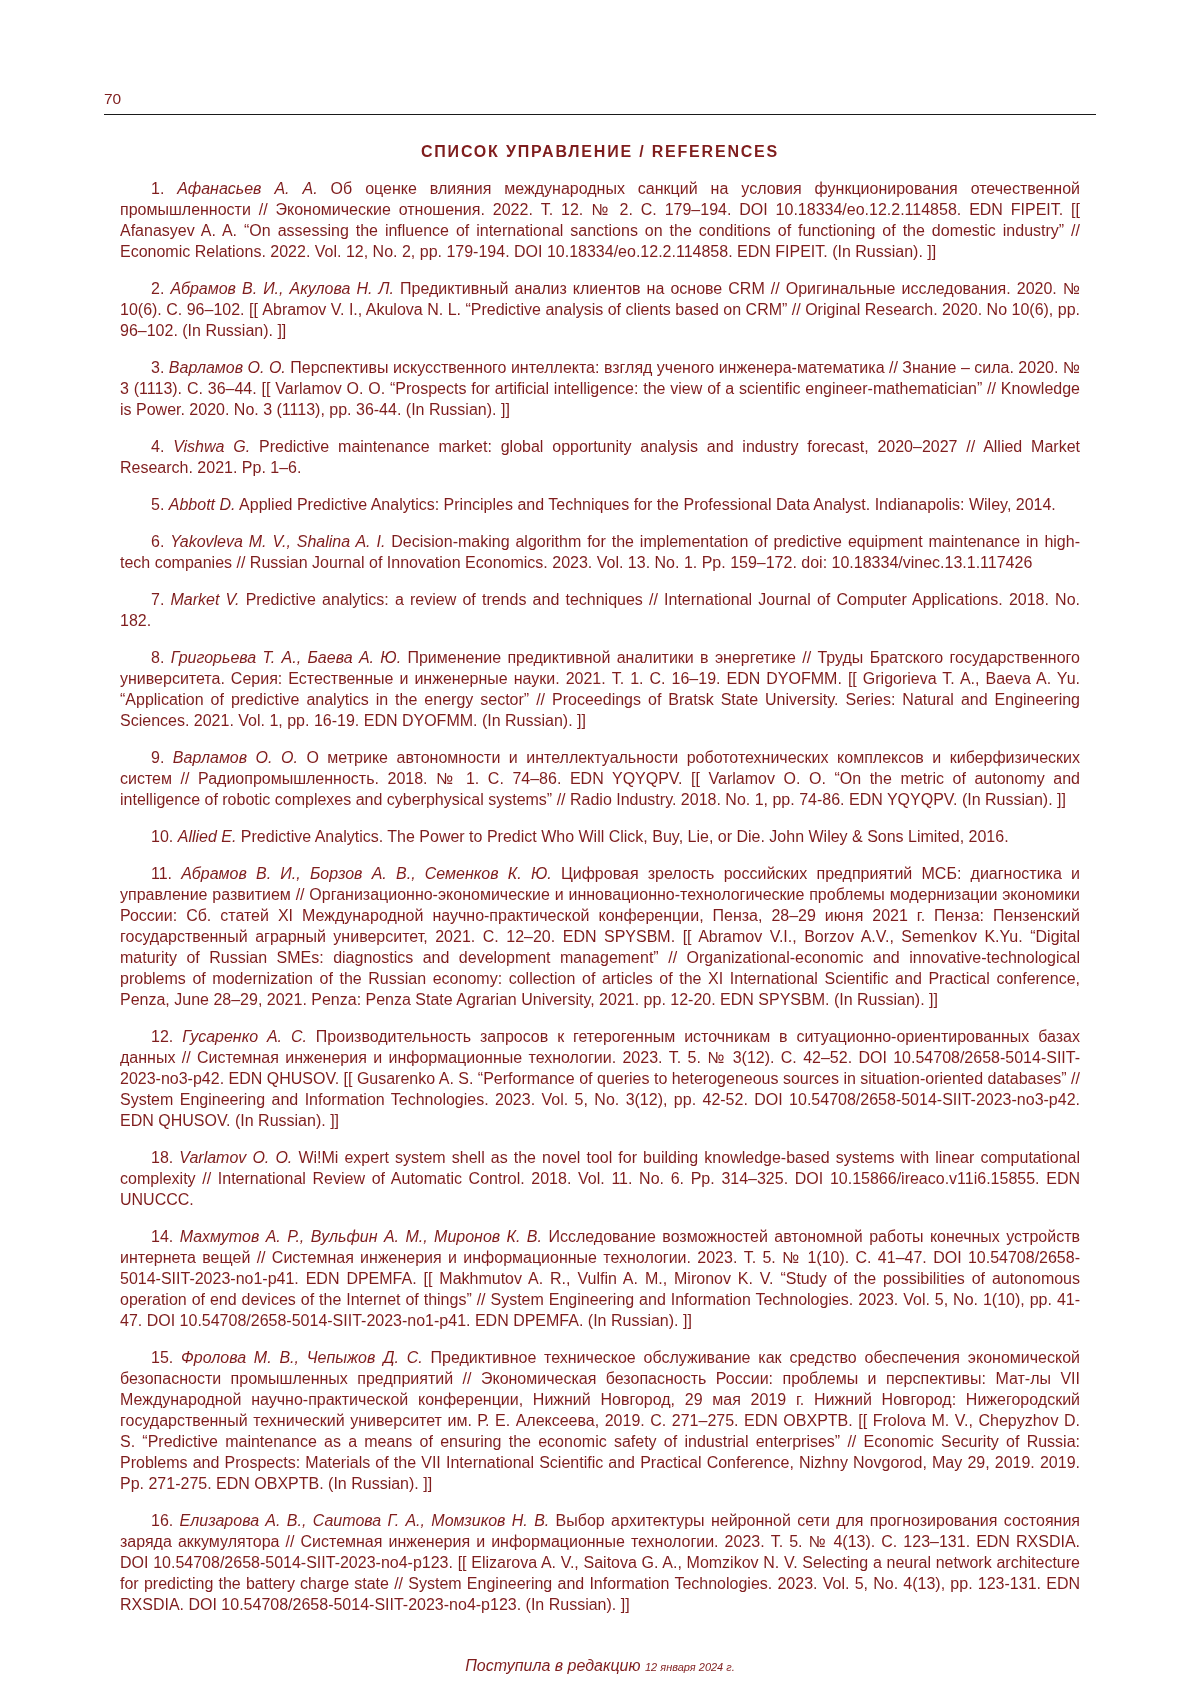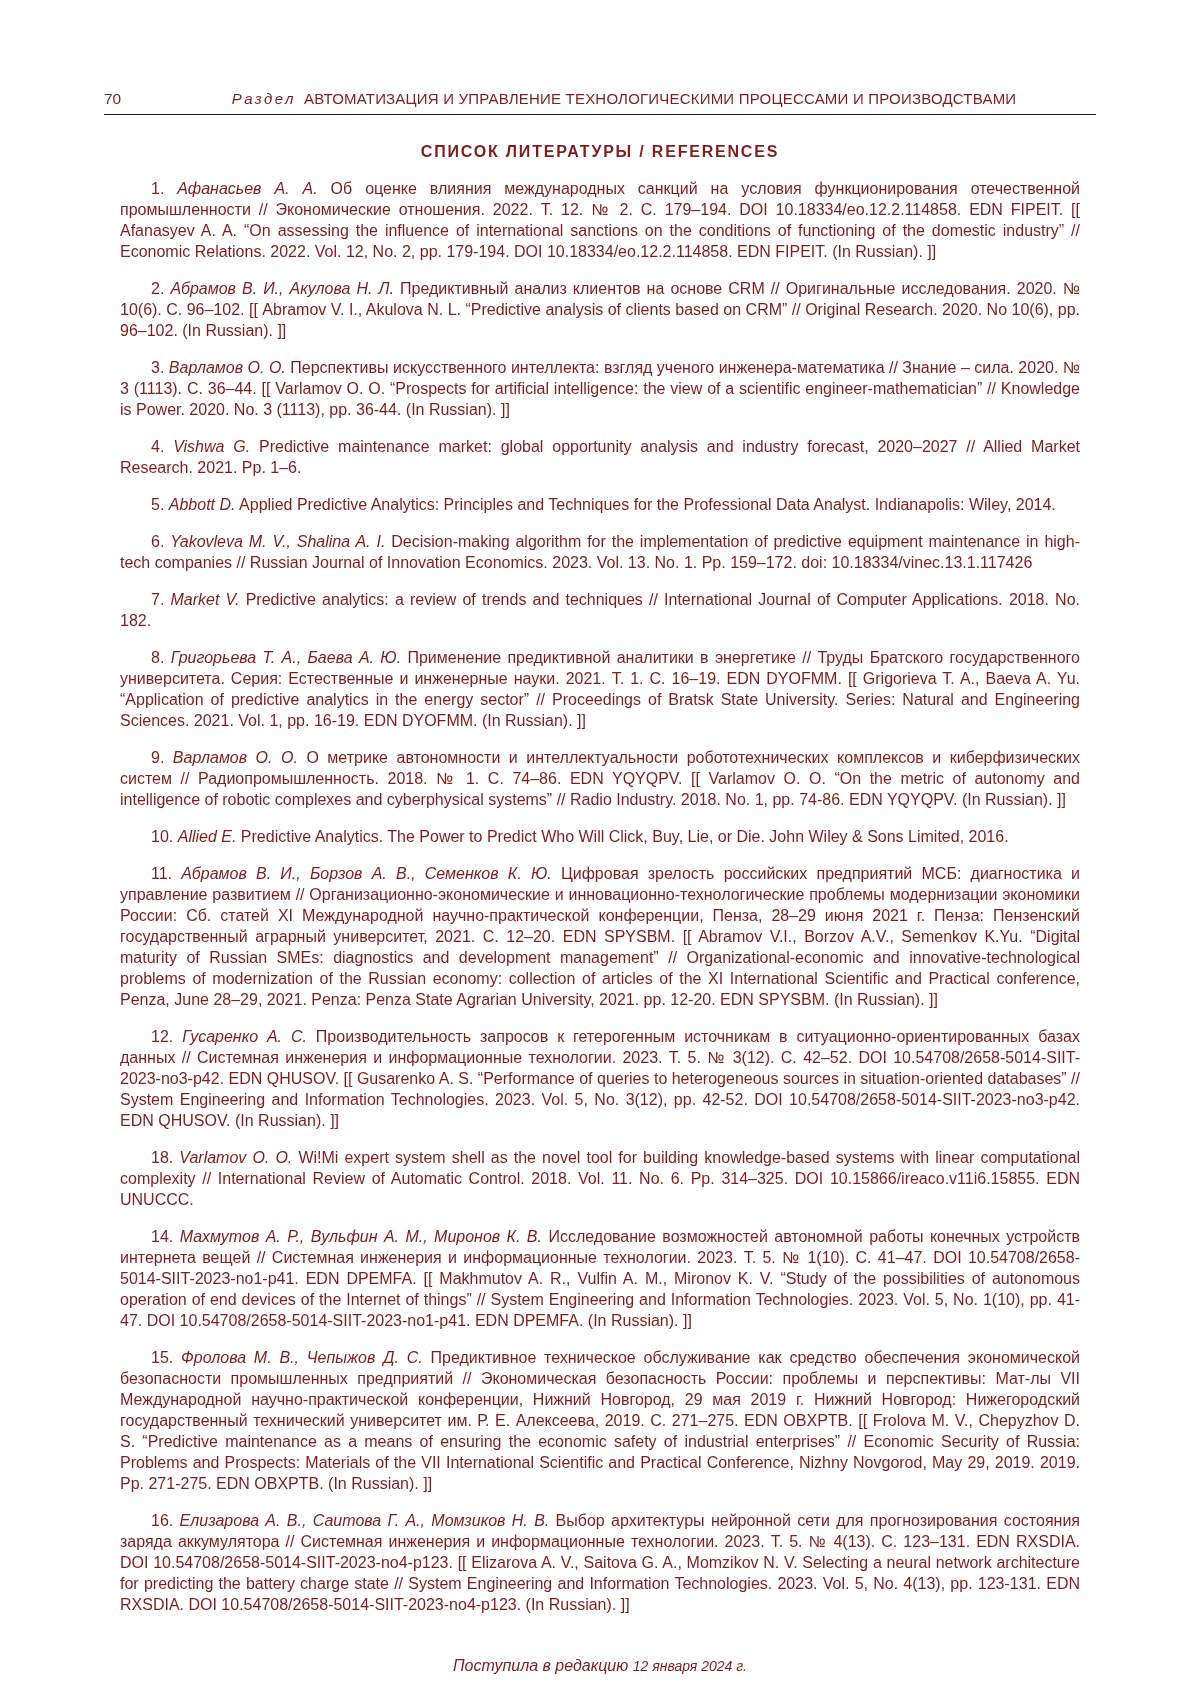--- a/index.html
+++ b/index.html
@@ -60,36 +60,33 @@
   .ref-authors {
     font-style: italic;
   }
   .received {
     margin: 40px 0 0 0;
     text-align: center;
     font-style: italic;
     font-size: 16px;
   }
   .received-date {
-    font-size: 14px;
+    font-size: 11px;
   }
 </style>
 </head>
 <body>
 
 <div class="page">
 
   <header class="running-head">
     <span class="page-num">70</span>
-    <span class="head-title">
-      <span class="section-label">Раздел</span><span>АВТОМАТИЗАЦИЯ И УПРАВЛЕНИЕ ТЕХНОЛОГИЧЕСКИМИ ПРОЦЕССАМИ И ПРОИЗВОДСТВАМИ</span>
-    </span>
   </header>
 
-  <h1 class="refs-heading">СПИСОК ЛИТЕРАТУРЫ / REFERENCES</h1>
+  <h1 class="refs-heading">СПИСОК УПРАВЛЕНИЕ / REFERENCES</h1>
 
   <main class="refs">
     <p class="ref"><span class="ref-num">1.</span> <span class="ref-authors">Афанасьев А. А.</span> <span class="ref-text">Об оценке влияния международных санкций на условия функционирования отечественной промышленности // Экономические отношения. 2022. Т. 12. № 2. С. 179–194. DOI 10.18334/eo.12.2.114858. EDN FIPEIT. [[ Afanasyev A. A. “On assessing the influence of international sanctions on the conditions of functioning of the domestic industry” // Economic Relations. 2022. Vol. 12, No. 2, pp. 179-194. DOI 10.18334/eo.12.2.114858. EDN FIPEIT. (In Russian). ]]</span></p>
     <p class="ref"><span class="ref-num">2.</span> <span class="ref-authors">Абрамов В. И., Акулова Н. Л.</span> <span class="ref-text">Предиктивный анализ клиентов на основе CRM // Оригинальные исследования. 2020. № 10(6). С. 96–102. [[ Abramov V. I., Akulova N. L. “Predictive analysis of clients based on CRM” // Original Research. 2020. No 10(6), pp. 96–102. (In Russian). ]]</span></p>
     <p class="ref"><span class="ref-num">3.</span> <span class="ref-authors">Варламов О. О.</span> <span class="ref-text">Перспективы искусственного интеллекта: взгляд ученого инженера-математика // Знание – сила. 2020. № 3 (1113). С. 36–44.  [[ Varlamov O. O. “Prospects for artificial intelligence: the view of a scientific engineer-mathematician” // Knowledge is Power. 2020. No. 3 (1113), pp. 36-44. (In Russian). ]]</span></p>
     <p class="ref"><span class="ref-num">4.</span> <span class="ref-authors">Vishwa G.</span> <span class="ref-text">Predictive maintenance market: global opportunity analysis and industry forecast, 2020–2027 // Allied Market Research. 2021. Pp. 1–6.</span></p>
     <p class="ref"><span class="ref-num">5.</span> <span class="ref-authors">Abbott D.</span> <span class="ref-text">Applied Predictive Analytics: Principles and Techniques for the Professional Data Analyst. Indianapolis: Wiley, 2014.</span></p>
     <p class="ref"><span class="ref-num">6.</span> <span class="ref-authors">Yakovleva M. V., Shalina A. I.</span> <span class="ref-text">Decision-making algorithm for the implementation of predictive equipment maintenance in high-tech companies // Russian Journal of Innovation Economics. 2023. Vol. 13. No. 1. Pp. 159–172. doi: 10.18334/vinec.13.1.117426</span></p>
     <p class="ref"><span class="ref-num">7.</span> <span class="ref-authors">Market V.</span> <span class="ref-text">Predictive analytics: a review of trends and techniques // International Journal of Computer Applications. 2018. No. 182.</span></p>
     <p class="ref"><span class="ref-num">8.</span> <span class="ref-authors">Григорьева Т. А., Баева А. Ю.</span> <span class="ref-text">Применение предиктивной аналитики в энергетике // Труды Братского государственного университета. Серия: Естественные и инженерные науки. 2021. Т. 1. С. 16–19. EDN DYOFMM.  [[ Grigorieva T. A., Baeva A. Yu. “Application of predictive analytics in the energy sector” // Proceedings of Bratsk State University. Series: Natural and Engineering Sciences. 2021. Vol. 1, pp. 16-19. EDN DYOFMM. (In Russian). ]]</span></p>

